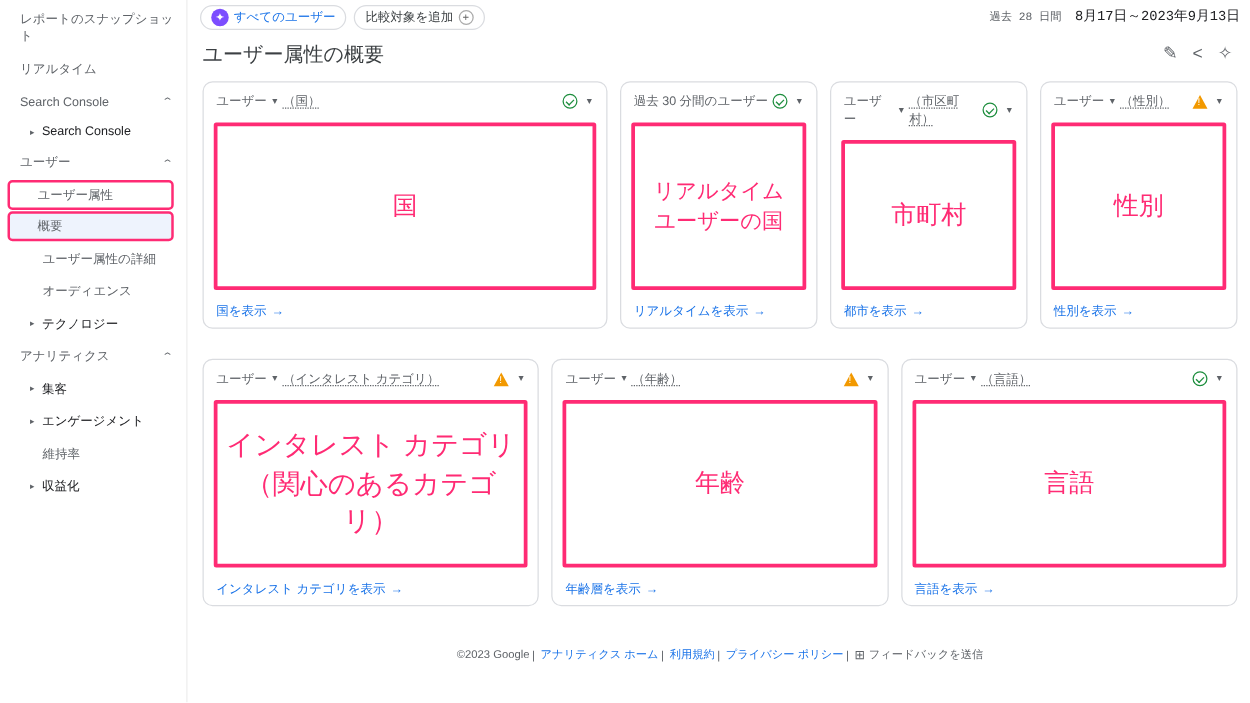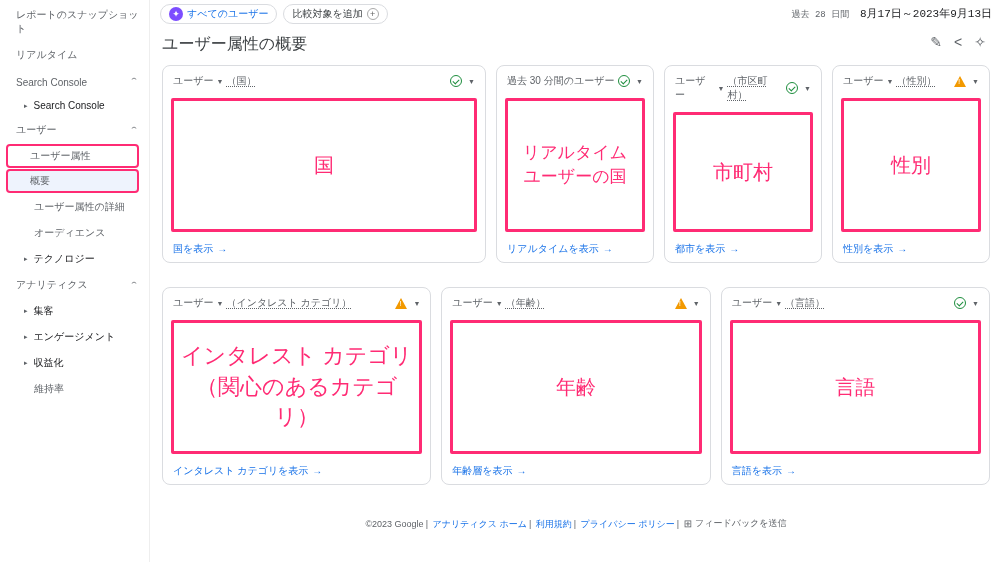--- a/index.html
+++ b/index.html
@@ -103,28 +103,28 @@
           <span class="tri">▸</span>
           <span>集客</span>
         </span>
       </div>
     <div class="side-item lvl2 bold">
         <span class="side-lhs">
           <span class="tri">▸</span>
           <span>エンゲージメント</span>
         </span>
       </div>
-    <div class="side-item lvl2 bold">
-        <span class="side-lhs">
-          <span class="tri">▸</span>
-          <span>収益化</span>
-        </span>
-      </div>
     <div class="side-item lvl3">
         <span>維持率</span>
+      </div>
+    <div class="side-item lvl2 bold">
+        <span class="side-lhs">
+          <span class="tri">▸</span>
+          <span>収益化</span>
+        </span>
       </div>
   </div>
 
   <div class="main">
     <div class="topbar">
       <div class="tb-left">
         <span class="chip">
             <span class="usericon">✦</span>
             <span class="pill">すべてのユーザー</span>
           </span>

